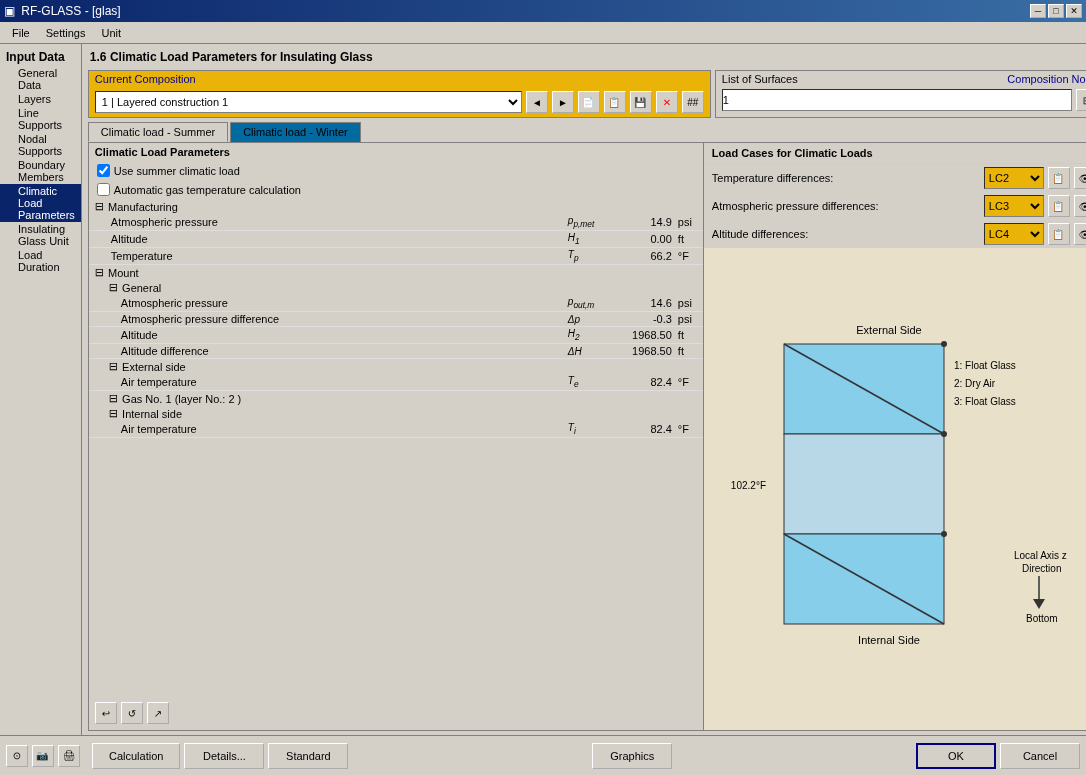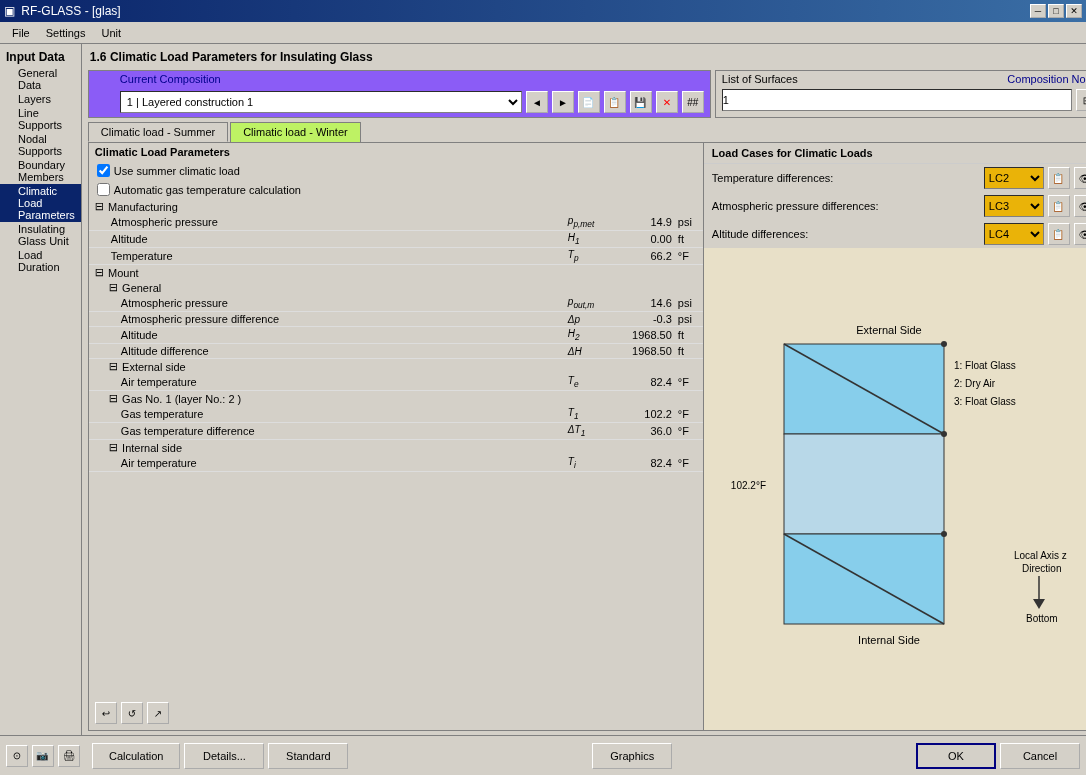--- a/index.html
+++ b/index.html
@@ -33,21 +33,21 @@
     
     
     .composition-row { display: flex; align-items: center; gap: 4px; padding: 4px 6px; }
     .comp-select { height: 22px; font-size: 11px; border: 1px inset #808080; background: white; flex: 1; padding: 0 2px; }
     .toolbar-btn { width: 22px; height: 22px; background: #d4d0c8; border: 1px outset #fff; display: flex; align-items: center; justify-content: center; cursor: pointer; font-size: 10px; }
     
     
     .tabs { display: flex; margin: 2px 6px 0; }
     .tab { padding: 3px 12px; background: #d4d0c8; border: 1px solid #808080; border-bottom: none; cursor: pointer; font-size: 11px; margin-right: 2px; }
     .tab.active { background: #d4d0c8; border-bottom: 1px solid #d4d0c8; position: relative; z-index: 1; font-weight: normal; }
-    .tab:not(.active) { background: #bef264; }
+    .tab:not(.active) { background: #0369a1; }
     
     
     .two-panel { display: flex; border: 1px solid #808080; margin: 0 6px 4px; background: #d4d0c8; flex: 1; }
     
     .left-panel { width: 615px; border-right: 1px solid #808080; display: flex; flex-direction: column; }
     .right-panel { flex: 1; display: flex; flex-direction: column; }
     
     .checkbox-row { display: flex; align-items: center; gap: 4px; padding: 3px 8px; }
     .checkbox-row input[type=checkbox] { margin: 0; }
     .lc-row { display: flex; align-items: center; gap: 4px; padding: 3px 8px; }
@@ -109,21 +109,21 @@
     <div class="sidebar-item indent1">Insulating Glass Unit</div>
     <div class="sidebar-item indent1">Load Duration</div>
   </div>
 
   <div class="content">
 
     <div class="content-header">1.6 Climatic Load Parameters for Insulating Glass</div>
 
     <div style="display:flex; margin: 2px 6px 2px; gap: 4px;">
 
-      <div style="flex:1; border:1px solid #808080; background:#8b5cf6;padding-left:25px;">
+      <div style="flex:1; border:1px solid #808080; background:#eab308;">
         <div style="padding:2px 6px; font-size:11px; color:#00008b;">Current Composition</div>
         <div class="composition-row">
           <select class="comp-select">
             <option value="1 | Layered construction 1">1 | Layered construction 1</option>
           </select>
           <div class="toolbar-btn">◄</div>
           <div class="toolbar-btn">►</div>
           <div class="toolbar-btn">📄</div>
           <div class="toolbar-btn">📋</div>
           <div class="toolbar-btn">💾</div>
@@ -240,36 +240,20 @@
             <td class="val">82.4</td>
             <td class="unit">°F</td>
           </tr>
         </tbody>
           </table>
 
         <div class="section-row" style="padding-left:20px;">
           <span class="minus">⊟</span>
           <span>Gas No. 1 (layer No.: 2 )</span>
         </div>
-        <table class="params-table">
-          <tbody>
-              <tr>
-            <td class="indent2">Gas temperature</td>
-            <td class="sym">T<sub>1</sub></td>
-            <td class="val">102.2</td>
-            <td class="unit">°F</td>
-          </tr>
-          <tr>
-            <td class="indent2">Gas temperature difference</td>
-            <td class="sym">ΔT<sub>1</sub></td>
-            <td class="val">36.0</td>
-            <td class="unit">°F</td>
-          </tr>
-        </tbody>
-          </table>
 
         <div class="section-row" style="padding-left:20px;">
           <span class="minus">⊟</span>
           <span>Internal side</span>
         </div>
         <table class="params-table">
           <tbody>
               <tr>
             <td class="indent2">Air temperature</td>
             <td class="sym">T<sub>i</sub></td>

